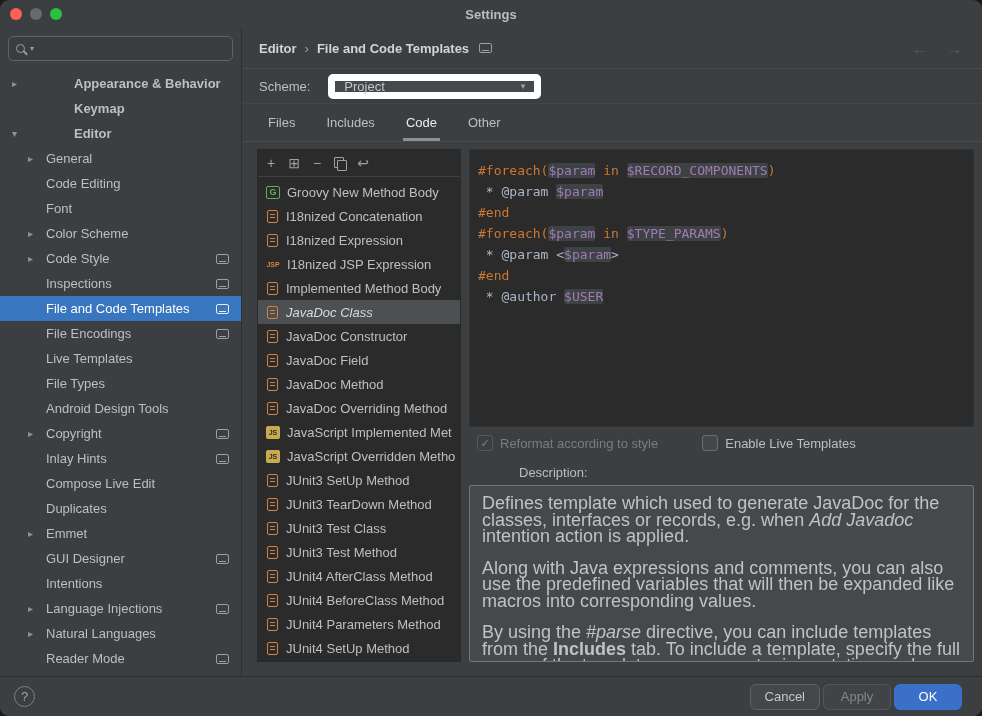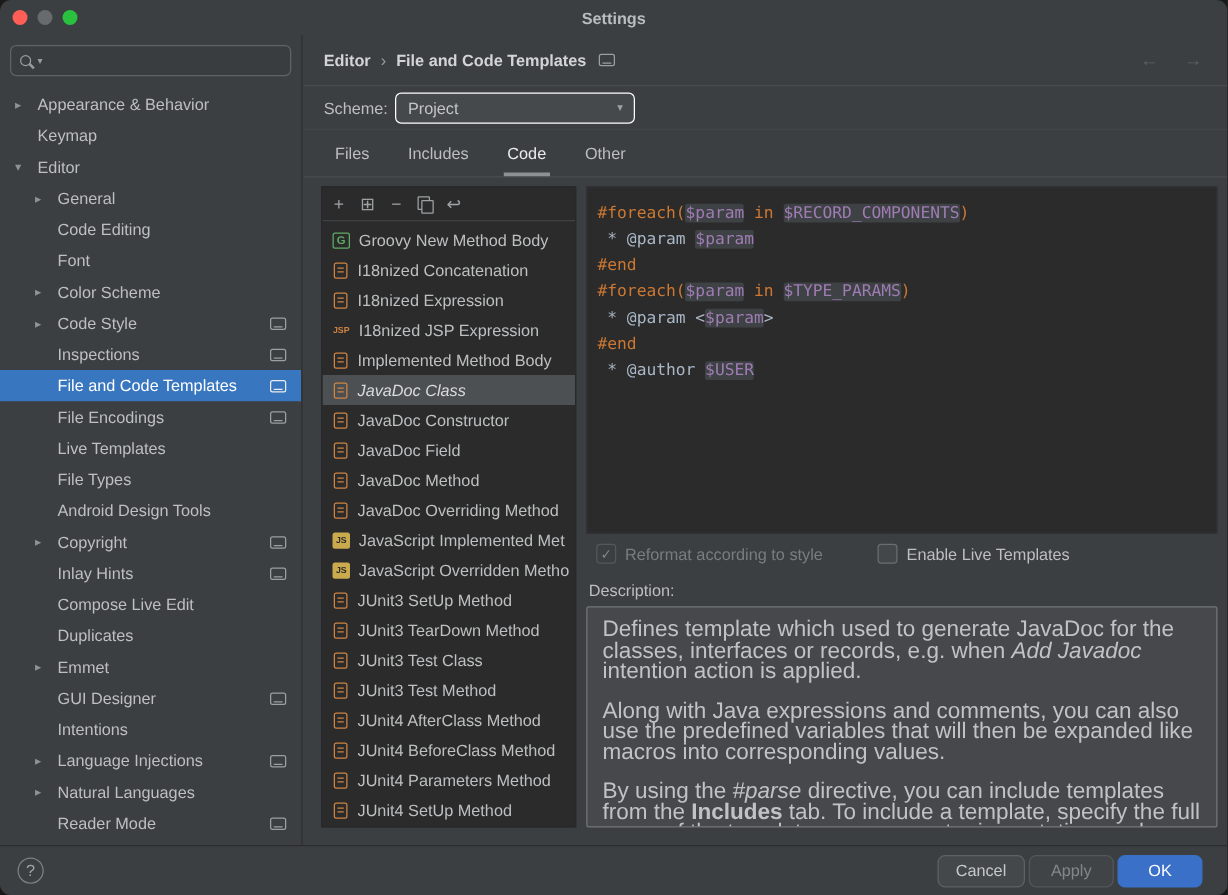--- a/index.html
+++ b/index.html
@@ -29,37 +29,37 @@
   .sidebar{ position:absolute; top:28px; bottom:40px; left:0; width:242px; border-right:1px solid var(--divider); display:flex; flex-direction:column; }
   .search-field{ margin:8px 8px 10px 8px; height:25px; border:1px solid #5e6366; border-radius:5px; background:#3a3d3f; display:flex; align-items:center; padding:0 6px; gap:2px; }
   .mag{ position:relative; width:13px; height:14px; display:inline-block; }
   .mag::before{ content:''; position:absolute; width:7px; height:7px; border:1.5px solid #999da0; border-radius:50%; left:1px; top:2px; }
   .mag::after{ content:''; position:absolute; width:5px; height:1.5px; background:#999da0; transform:rotate(45deg); left:7.5px; top:10.5px; }
   .mag-chev{ font-size:8px; color:#999da0; }
   .tree{ flex:1; overflow:hidden; }
   .tree-row{ height:25px; display:flex; align-items:center; cursor:default; }
   .tree-row.lvl0{ padding-left:12px; }
   .tree-row.lvl1{ padding-left:28px; }
-  .tree-row.bold .tree-label{ font-weight:normal; }
+  .tree-row.bold .tree-label{ font-weight:bold;margin-left:44px; }
   .tree-row.selected{ background:var(--selection-blue); color:#fff; }
   .chev{ width:18px; flex:0 0 18px; text-align:left; color:#8f9396; font-size:10px; }
   .tree-label{ white-space:nowrap; }
   .screen-badge{ width:13px; height:10px; flex:0 0 13px; border:1px solid #9aa0a3; border-radius:2px; position:relative; display:inline-block; margin-left:auto; margin-right:12px; }
   .screen-badge::after{ content:''; position:absolute; left:2px; right:2px; bottom:1px; height:1px; background:#9aa0a3; }
   .tree-row.selected .screen-badge{ border-color:#e9ebed; }
   .tree-row.selected .screen-badge::after{ background:#e9ebed; }
   
   .main{ position:absolute; top:28px; left:243px; right:0; bottom:40px; display:flex; flex-direction:column; }
   .header-row{ height:41px; flex:0 0 41px; display:flex; align-items:center; padding:0 20px 0 16px; border-bottom:1px solid #484b4d; }
   .crumb{ font-weight:bold; color:#d2d4d6; }
   .crumb-sep{ margin:0 8px; color:#9a9ea1; }
   .hdr-badge{ margin-left:10px; margin-right:0; flex:0 0 13px; }
   .nav-arrows{ margin-left:auto; display:flex; gap:20px; color:#5d6165; font-size:15px; }
   .scheme-row{ height:35px; flex:0 0 35px; display:flex; align-items:center; padding:0 16px; border-bottom:1px solid #434648; }
-  .scheme-dropdown{ margin-left:6px; width:192px; height:25px; background:#45494c; border:1px solid #ffffff; border-radius:5px; display:flex; align-items:center; padding:0 9px; }
+  .scheme-dropdown{ margin-left:18px; width:213px; height:25px; background:#45494c; border:7px solid #ffffff; border-radius:5px; display:flex; align-items:center; padding:0 9px; }
   .scheme-dropdown .value{ flex:1; color:#c3c5c7; }
   .dd-chev{ color:#9da1a4; font-size:9px; }
   .tabs-row{ height:38px; flex:0 0 38px; display:flex; align-items:stretch; padding-left:22px; border-bottom:1px solid #4a4d50; }
   .tab{ display:flex; align-items:center; padding:0 3px; margin-right:25px; color:#bcbec0; position:relative; cursor:default; }
   .tab.selected{ color:#eaebec; }
   .tab.selected::after{ content:''; position:absolute; left:0; right:0; bottom:0; height:3px; background:#8c9196; }
   
   .body{ flex:1; display:flex; padding:7px 8px 14px 14px; gap:8px; min-height:0; }
   .list-panel{ width:204px; flex:0 0 204px; background:var(--panel-dark); border:1px solid #27292b; display:flex; flex-direction:column; min-height:0; }
   .list-toolbar{ height:27px; flex:0 0 27px; border-bottom:1px solid #3f4143; display:flex; align-items:center; padding:0 5px; gap:7px; color:#9fa2a5; }
@@ -83,21 +83,21 @@
   .code-line{ white-space:pre; }
   .tk-kw{ color:var(--code-keyword); }
   .tk-var{ color:var(--code-variable); background:var(--code-variable-bg); border-radius:2px; }
   .tk-txt{ color:var(--code-text); }
   .opts-row{ height:32px; flex:0 0 32px; display:flex; align-items:center; padding-left:8px; }
   .cb{ display:flex; align-items:center; gap:7px; }
   .cb + .cb{ margin-left:44px; }
   .cb-box{ width:16px; height:16px; border:1px solid #6a6e71; border-radius:3px; background:#43474a; display:flex; align-items:center; justify-content:center; font-size:11px; color:#9a9da0; }
   .cb.disabled .cb-box{ background:transparent; border-color:#55585b; color:#828689; }
   .cb.disabled .cb-label{ color:#797d80; }
-  .desc-label{ padding:6px 0 5px 2px; color:#bcbec0; }
+  .desc-label{ padding:6px 0 5px 2px; color:#bcbec0;margin-left:48px; }
   .desc-box{ flex:1; background:var(--desc-bg); border:1px solid var(--desc-border); border-radius:2px; padding:9px 12px; font-size:18px; line-height:16.5px; color:#c0c2c4; overflow:hidden; min-height:0; }
   .desc-p{ margin-bottom:15px; }
   .desc-p:last-child{ margin-bottom:0; }
   .desc-p i{ font-style:italic; }
   .desc-p b{ font-weight:bold; }
   
   .footer{ position:absolute; left:0; right:0; bottom:0; height:40px; border-top:1px solid #2b2d2f; display:flex; align-items:center; padding:0 20px 0 14px; background:var(--bg); }
   .help-circle{ width:21px; height:21px; border:1px solid #7c8084; border-radius:50%; color:#a1a4a7; display:flex; align-items:center; justify-content:center; font-size:13px; cursor:default; }
   .footer-buttons{ margin-left:auto; display:flex; gap:3px; }
   .btn{ min-width:68px; height:26px; border-radius:6px; display:inline-flex; align-items:center; justify-content:center; background:#44484b; border:1px solid #5d6165; color:#c6c8ca; padding:0 14px; font-family:inherit; font-size:13px; cursor:default; }

